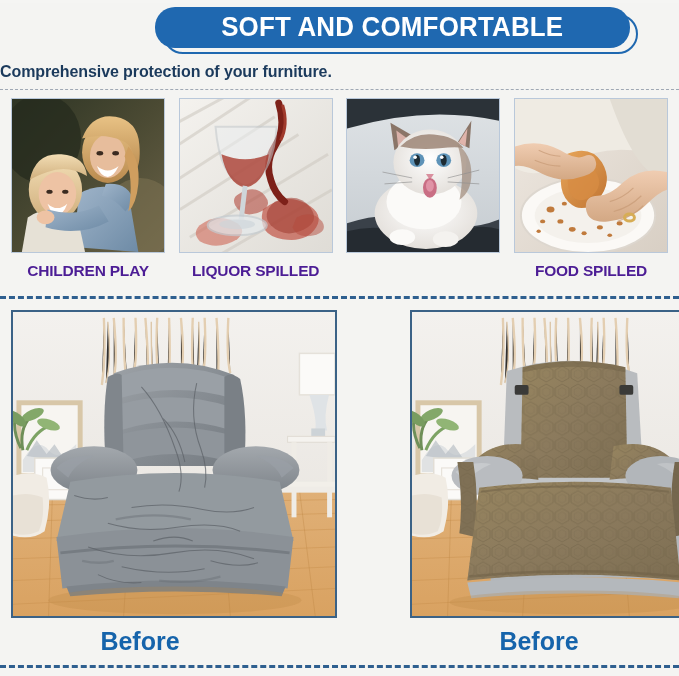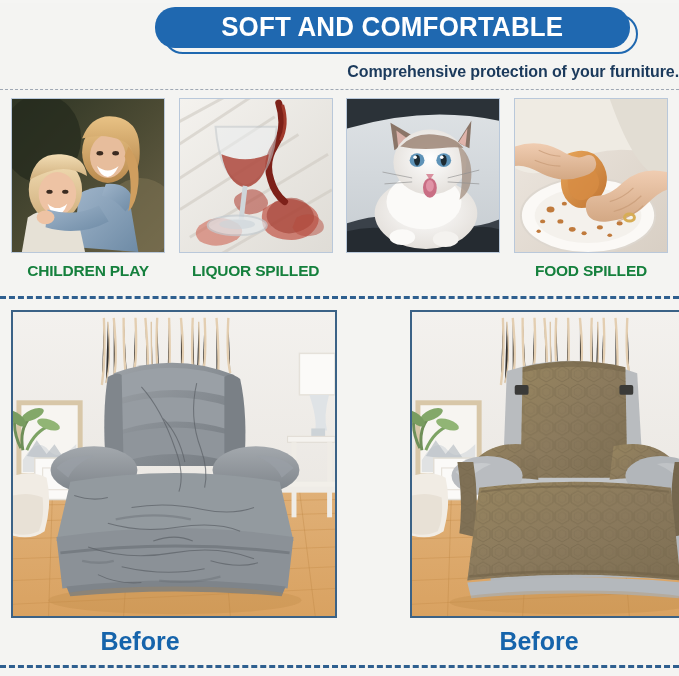--- a/index.html
+++ b/index.html
@@ -30,21 +30,21 @@
   .banner-title {
     color: #ffffff;
     font-size: 27px;
     font-weight: bold;
     letter-spacing: 0.2px;
     font-family: "Liberation Sans Narrow", "Liberation Sans", sans-serif;
     transform: scaleX(0.96);
     white-space: nowrap;
   }
   .subtitle {
-    text-align: right;
+    text-align: left;
     color: #1b3a5c;
     font-size: 16px;
     font-weight: bold;
     margin-top: 8px;
     letter-spacing: -0.1px;
   }
 
   
   .divider-thin {
     position: absolute; left: 0; right: 0;
@@ -65,21 +65,21 @@
   .thumb {
     width: 154px; height: 155px;
     border: 1px solid #b9c8da;
     overflow: hidden; position: relative;
     background: #ddd;
   }
   .thumb svg { display: block; width: 100%; height: 100%; }
   .thumb-label {
     margin-top: 9px;
     text-align: center;
-    color: #15803d;
+    color: #4c1d95;
     font-size: 15.5px;
     font-weight: bold;
     letter-spacing: -0.2px;
     white-space: nowrap;
   }
 
   
   .compare {
     position: absolute; top: 307px; left: 0; width: 679px;
     display: flex; justify-content: space-between; padding: 0 11px;

